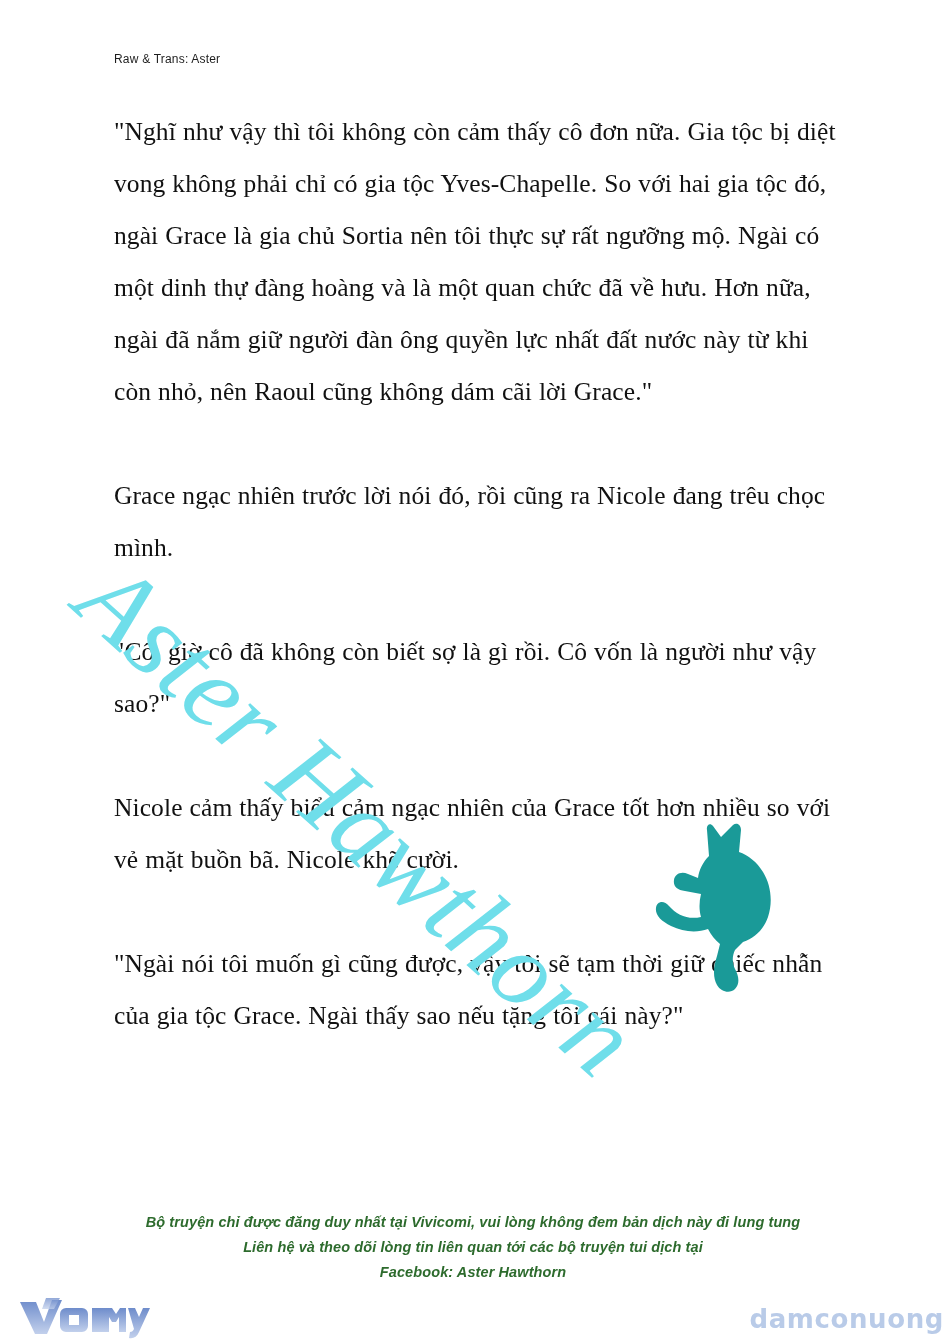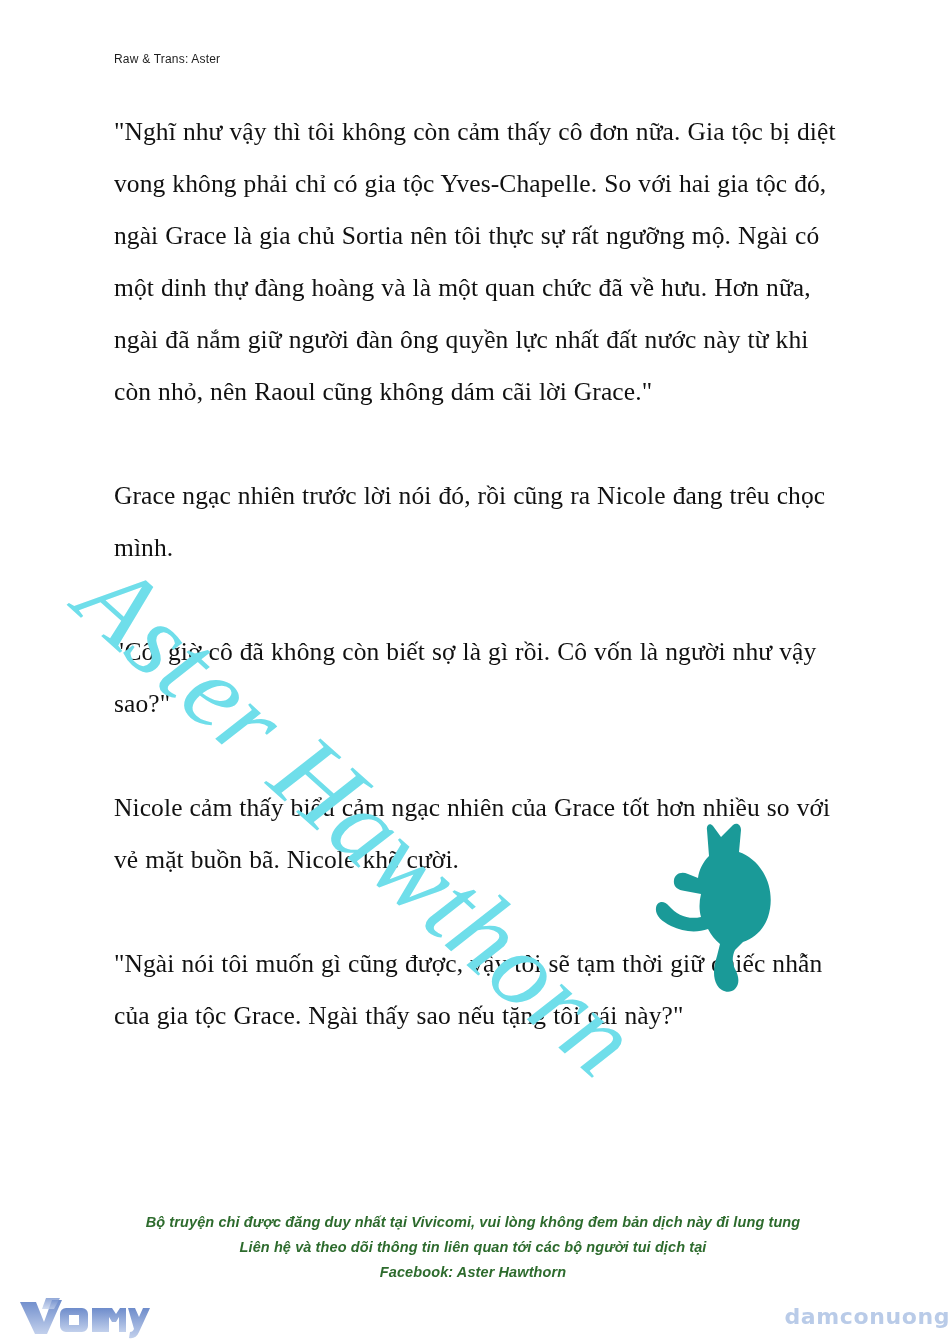--- a/index.html
+++ b/index.html
@@ -113,24 +113,24 @@
     position: absolute;
     left: 16px;
     top: 4px;
     width: 140px;
     height: 46px;
   }
   .site-logo svg { display: block; width: 100%; height: 100%; }
 
   .uploader-tag {
     position: absolute;
-    right: 0;
+    right: 6px;
     top: 14px;
     font-family: "DejaVu Sans", "Liberation Sans", sans-serif;
-    font-size: 22px;
+    font-size: 26px;
     font-weight: bold;
     letter-spacing: 0.6px;
     color: #b9cbe8;
     text-shadow:
        0 0 3px #ffffff,
        0 0 6px #ffffff,
        1px 1px 0 #ffffff,
       -1px -1px 0 #ffffff;
   }
 </style>
@@ -165,21 +165,21 @@
                  L88 120 C100 116 109 107 113 95
                  C118 80 116 63 108 50
                  C102 40 93 33 84 30
                  L86 8 C86 3 82 0 78 3 L66 15 L58 4 C55 0 51 3 52 8 Z"></path>
       </g>
     </svg>
   </div>
 
   <div class="translator-footer">
     <div>Bộ truyện chỉ được đăng duy nhất tại Vivicomi, vui lòng không đem bản dịch này đi lung tung</div>
-    <div>Liên hệ và theo dõi thông tin liên quan tới các bộ người tui dịch tại</div>
+    <div>Liên hệ và theo dõi lòng tin liên quan tới các bộ truyện tui dịch tại</div>
     <div>Facebook: Aster Hawthorn</div>
   </div>
 
   <div class="bottom-bar">
     <div class="site-logo">
       <svg viewBox="0 0 140 46" xmlns="http://www.w3.org/2000/svg" aria-hidden="true">
         <defs>
           <linearGradient id="lg" x1="0" y1="0" x2="0" y2="1">
             <stop offset="0%" stop-color="#6e8ccb"></stop>
             <stop offset="100%" stop-color="#c2d0ec"></stop>

